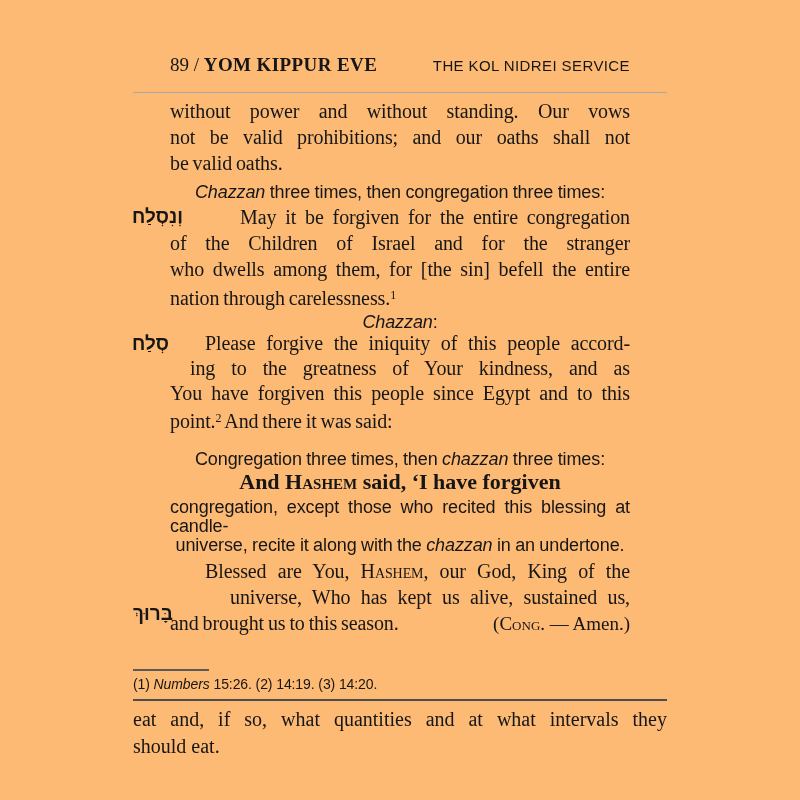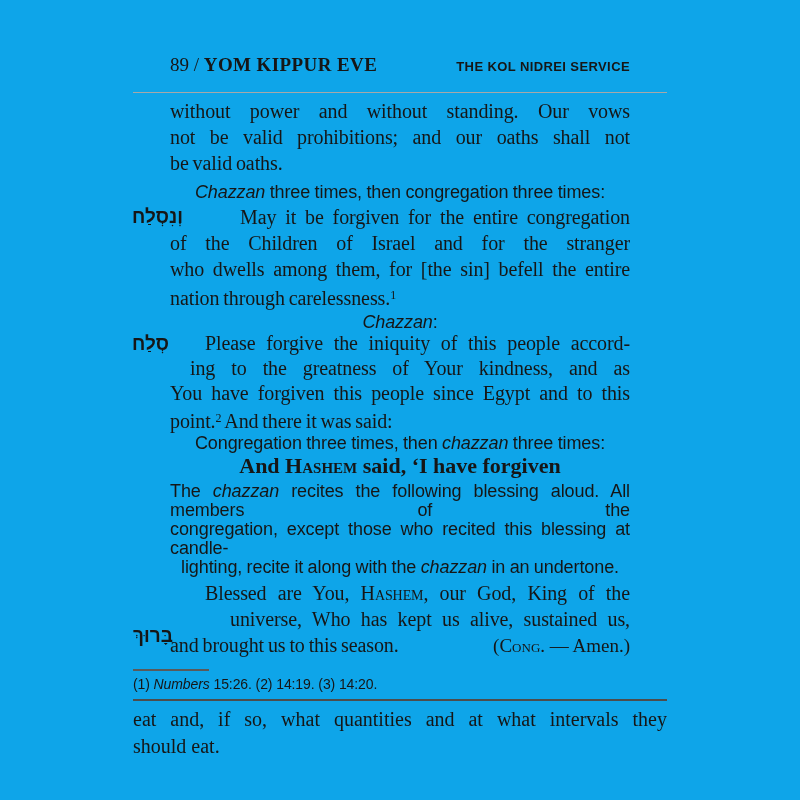--- a/index.html
+++ b/index.html
@@ -1,32 +1,32 @@
 <!DOCTYPE html>
 <html><head>
 <meta charset="utf-8">
 <style>
   html,body { margin:0; padding:0; background:#ffffff; }
   .page {
     position:relative; width:800px; height:800px;
-    background:#0ea5e9; color:#161616; overflow:hidden;
+    background:#fdba74; color:#161616; overflow:hidden;
   }
 
   
   .header-row {
     position:absolute; left:170px; top:54px; width:460px;
     display:flex; justify-content:space-between; align-items:baseline;
   }
   .header-left {
     font-family:"Liberation Serif",serif; font-size:19px; white-space:nowrap;
   }
   .header-left .hl-bold { font-weight:bold; letter-spacing:.4px; }
   .header-right {
-    font-family:"Liberation Sans",sans-serif; font-size:13px;
-    letter-spacing:.4px; white-space:nowrap;font-weight:bold;
+    font-family:"Liberation Sans",sans-serif; font-size:15px;
+    letter-spacing:.4px; white-space:nowrap;
   }
   .header-rule {
     position:absolute; left:133px; top:92px; width:534px; height:1px;
     background:#a8a8a8;
   }
 
   
   .main {
     position:absolute; left:170px; top:98px; width:460px;
     font-family:"Liberation Serif",serif; font-size:20px; line-height:26px;
@@ -56,21 +56,21 @@
 
   .ml70 { margin-left:70px; }
   .ml83 { }
   .ml35 { margin-left:35px; }
   .ml20 { margin-left:20px; }
   .ml60 { margin-left:60px; }
 
   .m-instr1 { margin-top:7px; }
   .m-sec1   { margin-top:3px; }
   .m-instr2 { margin-top:2px; }
-  .m-instr3 { margin-top:0; }
+  .m-instr3 { margin-top:16px; }
   .m-procl  { margin-top:2px; }
   .m-instr4 { margin-top:4px; }
   .m-sec3   { margin-top:3px; }
 
   .sec2 .line { line-height:25px; min-height:25px; }
 
   .procl {
     text-align:center; font-weight:bold; font-size:22px; line-height:24px;
     letter-spacing:0; word-spacing:0;
   }
@@ -152,27 +152,24 @@
     </div>
 
     <div class="procl m-procl">
       <div>
         <span>And </span><span class="sc">Hashem</span><span> said, ‘I have forgiven</span>
       </div>
     </div>
 
     <div class="instr m-instr4">
       <div class="iline ijust">
-        <span>The </span><span class="it">chazzan</span><span> recites the following blessing aloud. All members of the</span>
-      </div>
-      <div class="iline ijust">
         <span>congregation, except those who recited this blessing at candle-</span>
       </div>
       <div class="iline">
-        <span>lighting, recite it along with the </span><span class="it">chazzan</span><span> in an undertone.</span>
+        <span>universe, recite it along with the </span><span class="it">chazzan</span><span> in an undertone.</span>
       </div>
     </div>
 
     <div class="opening m-sec3">
       <span class="hebrew heb3">בָּרוּךְ</span>
       <div class="line just ml35">
         <span>Blessed are You, </span><span class="sc">Hashem</span><span>, our God, King of the</span>
       </div>
       <div class="line just ml60">universe, Who has kept us alive, sustained us,</div>
       <div class="line amen-line">

